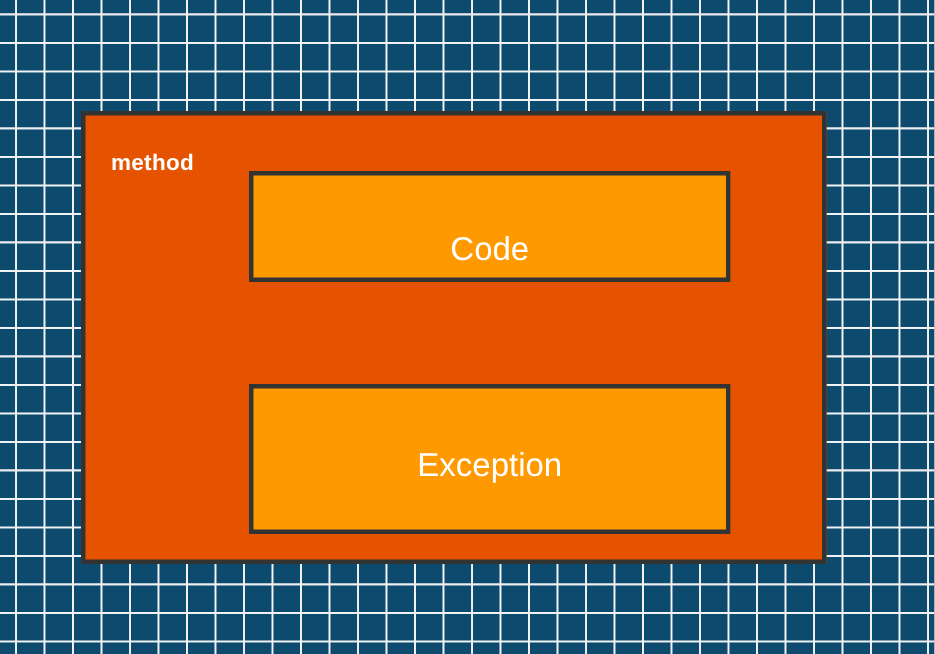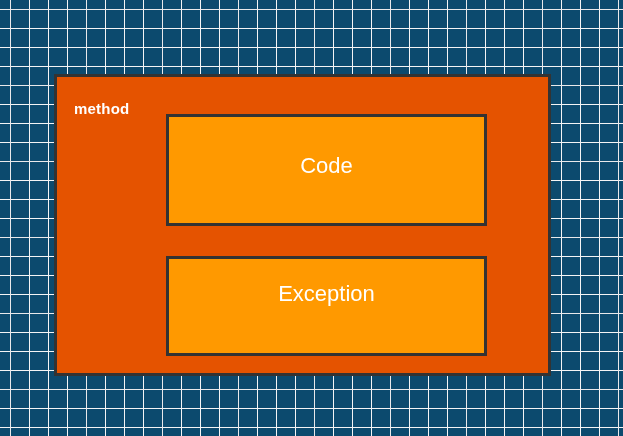--- a/index.html
+++ b/index.html
@@ -74,41 +74,41 @@
     font-size: 22px;
     font-weight: normal;
     text-align: center;
     white-space: nowrap;
   }
 
   #code-box {
     left: 109px;
     top: 37px;
     width: 321px;
-    height: 112px;
+    height: 74px;
   }
   #code-box .inner-label {
     position: absolute;
     left: 0;
     right: 0;
     top: 38px;
     line-height: 1;
   }
 
   #exception-box {
     left: 109px;
     top: 179px;
     width: 321px;
     height: 100px;
   }
   #exception-box .inner-label {
     position: absolute;
     left: 0;
     right: 0;
-    top: 24px;
+    top: 40px;
     line-height: 1;
   }
 
   
   #watermark {
     position: absolute;
     right: 18px;
     bottom: 12px;
     color: #c9c9cc;
     font-size: 15px;

